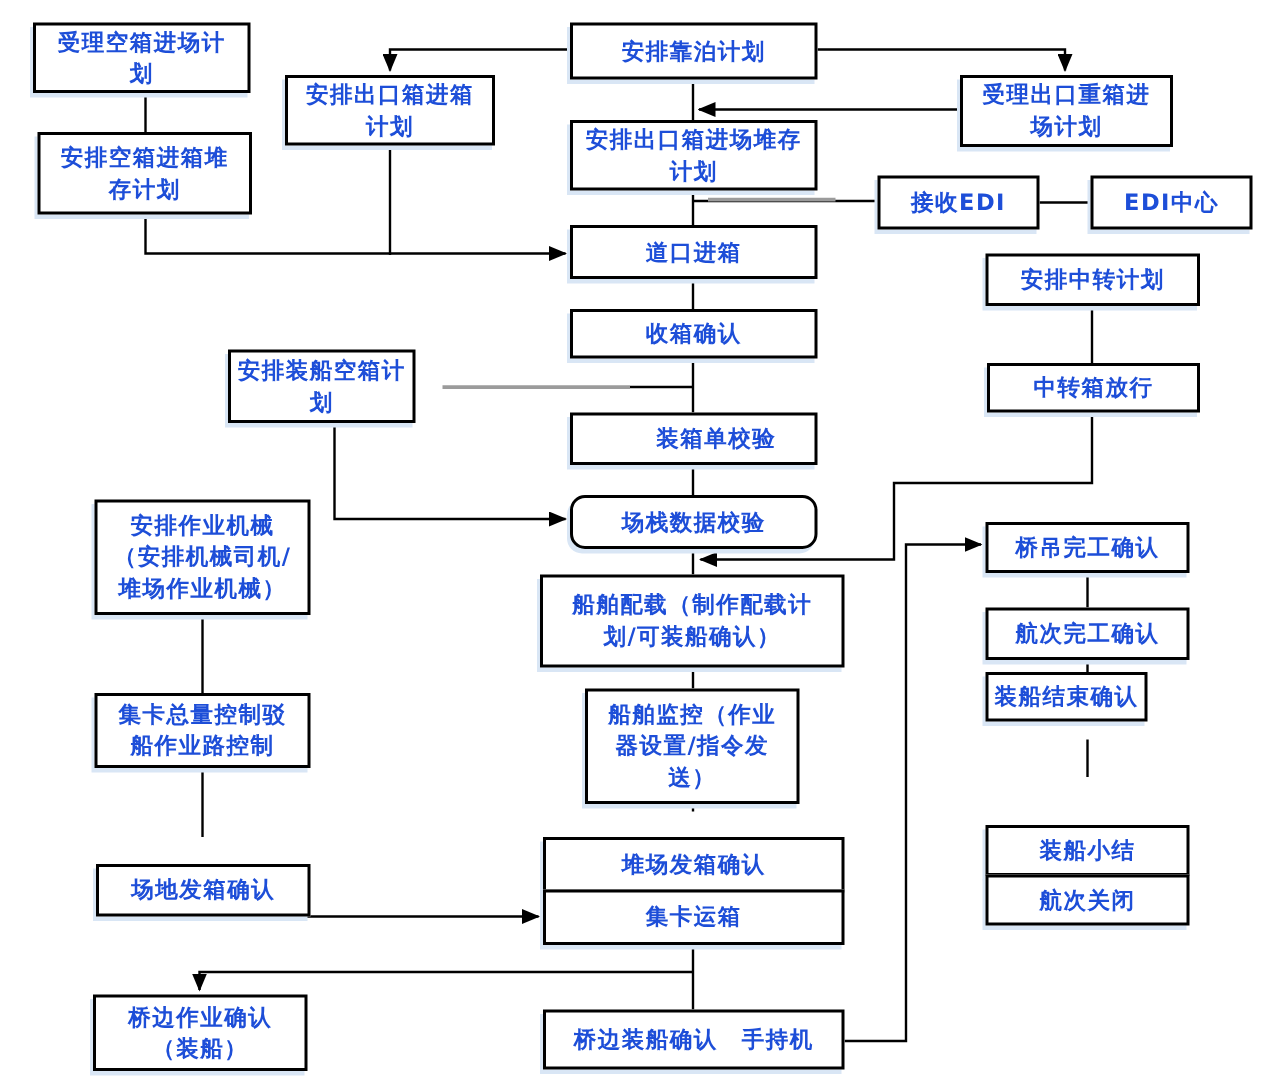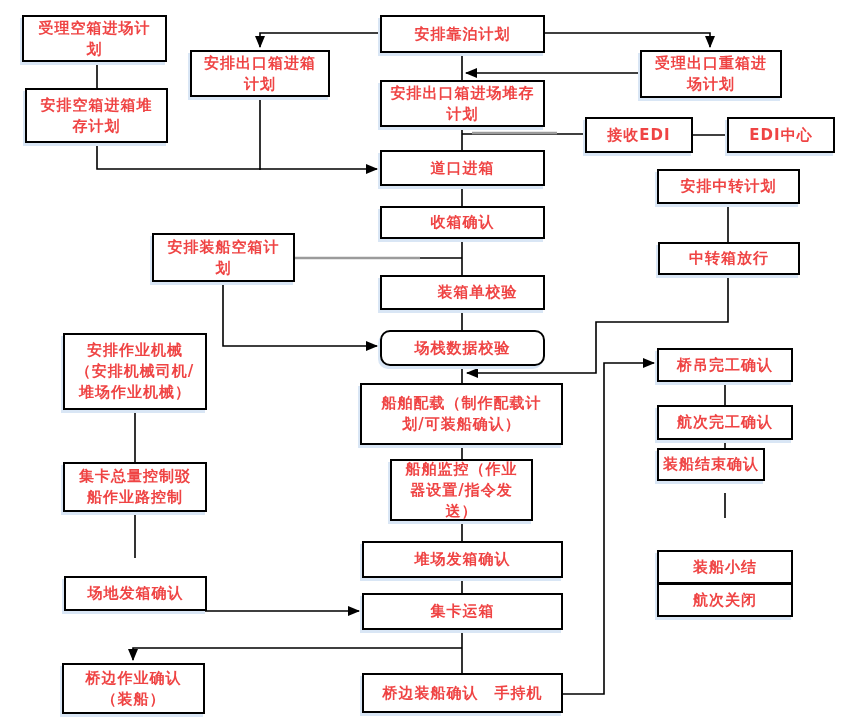--- a/index.html
+++ b/index.html
@@ -28,21 +28,21 @@
     border: 2px solid #000000;
     background: #ffffff;
     display: flex;
     align-items: center;
     justify-content: center;
     text-align: center;
     font-weight: bold;
     font-size: 15px;
     line-height: 21px;
     letter-spacing: 1px;
-    color: #ef4444;
+    color: #1d4ed8;
     white-space: pre-line;
     box-shadow: -2px 3px 0 #d9e6f5;
     padding: 1px 2px;
   }
 </style>
 </head>
 <body>
 
 <div id="canvas">
   <svg id="edge-svg" xmlns="http://www.w3.org/2000/svg" viewBox="0 0 855 724">
@@ -95,38 +95,38 @@
     <div class="node" style="left: 640px; top: 50px; width: 142px; height: 48px;">受理出口重箱进
 场计划</div>
     <div class="node" style="left: 380px; top: 80px; width: 165px; height: 47px;">安排出口箱进场堆存
 计划</div>
     <div class="node" style="left: 585px; top: 117px; width: 108px; height: 36px;">接收EDI</div>
     <div class="node" style="left: 727px; top: 117px; width: 108px; height: 36px;">EDI中心</div>
     <div class="node" style="left: 380px; top: 150px; width: 165px; height: 36px;">道口进箱</div>
     <div class="node" style="left: 657px; top: 169px; width: 143px; height: 35px;">安排中转计划</div>
     <div class="node" style="left: 380px; top: 206px; width: 165px; height: 33px;">收箱确认</div>
     <div class="node" style="left: 658px; top: 242px; width: 142px; height: 33px;">中转箱放行</div>
-    <div class="node" style="left: 152px; top: 233px; width: 143px; height: 49px;">安排装船空箱计
+    <div class="node" style="left: 152px; top: 233px; width: 125px; height: 49px;">安排装船空箱计
 划</div>
     <div class="node" style="left: 380px; top: 275px; width: 165px; height: 35px; padding-left: 32px;">装箱单校验</div>
     <div class="node" style="left: 380px; top: 330px; width: 165px; height: 36px; border-radius: 10px;">场栈数据校验</div>
     <div class="node" style="left: 657px; top: 348px; width: 136px; height: 34px;">桥吊完工确认</div>
     <div class="node" style="left: 63px; top: 333px; width: 144px; height: 77px;">安排作业机械
 （安排机械司机/
 堆场作业机械）</div>
     <div class="node" style="left: 360px; top: 383px; width: 203px; height: 62px;">船舶配载（制作配载计
 划/可装船确认）</div>
     <div class="node" style="left: 657px; top: 405px; width: 136px; height: 35px;">航次完工确认</div>
-    <div class="node" style="left: 390px; top: 459px; width: 143px; height: 62px;">船舶监控（作业
+    <div class="node" style="left: 390px; top: 459px; width: 143px; height: 77px;">船舶监控（作业
 器设置/指令发
 送）</div>
     <div class="node" style="left: 657px; top: 448px; width: 108px; height: 33px; text-align: center;">装船结束确认</div>
     <div class="node" style="left: 63px; top: 462px; width: 144px; height: 50px;">集卡总量控制驳
 船作业路控制</div>
     <div class="node" style="left: 657px; top: 518px; width: 136px; height: 34px; margin-top: 32px;">装船小结</div>
-    <div class="node" style="left: 362px; top: 541px; width: 201px; height: 37px;">堆场发箱确认</div>
+    <div class="node" style="left: 362px; top: 558px; width: 201px; height: 37px;">堆场发箱确认</div>
     <div class="node" style="left: 64px; top: 558px; width: 143px; height: 35px; margin-top: 18px;">场地发箱确认</div>
     <div class="node" style="left: 657px; top: 583px; width: 136px; height: 34px;">航次关闭</div>
     <div class="node" style="left: 362px; top: 593px; width: 201px; height: 37px;">集卡运箱</div>
     <div class="node" style="left: 362px; top: 673px; width: 201px; height: 40px;">桥边装船确认　手持机</div>
     <div class="node" style="left: 62px; top: 663px; width: 143px; height: 51px;">桥边作业确认
 （装船）</div>
   </div>
 
 </body></html>

